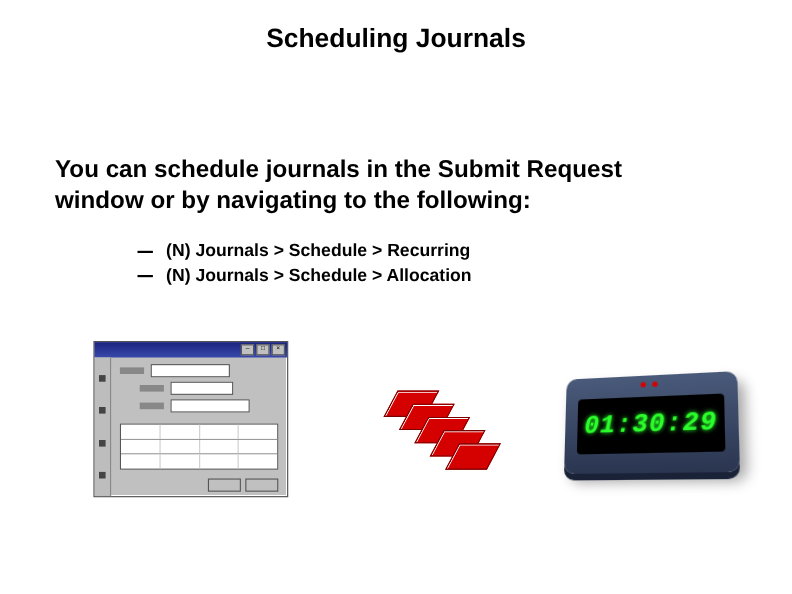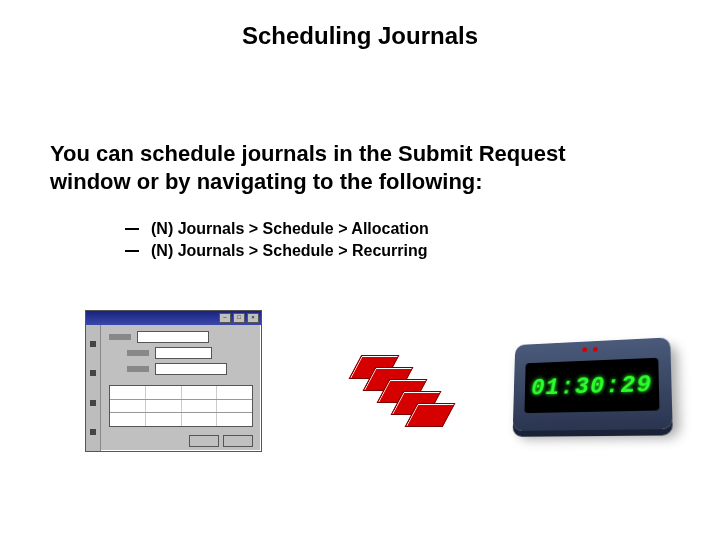--- a/index.html
+++ b/index.html
@@ -250,25 +250,25 @@
 
 <div class="slide">
 
   <div class="title">Scheduling Journals</div>
 
   <div class="intro">You can schedule journals in the Submit Request window or by navigating to the following:</div>
 
   <div class="navlist">
     <div class="navrow">
       <span class="dash"></span>
-      <span>(N) Journals &gt; Schedule &gt; Allocation</span>
+      <span>(N) Journals &gt; Schedule &gt; Recurring</span>
     </div>
     <div class="navrow">
       <span class="dash"></span>
-      <span>(N) Journals &gt; Schedule &gt; Recurring</span>
+      <span>(N) Journals &gt; Schedule &gt; Allocation</span>
     </div>
   </div>
 
   <div class="illus">
 
     <div class="win">
       <div class="win-titlebar">
         <div class="win-btn">–</div>
         <div class="win-btn">□</div>
         <div class="win-btn">×</div>

